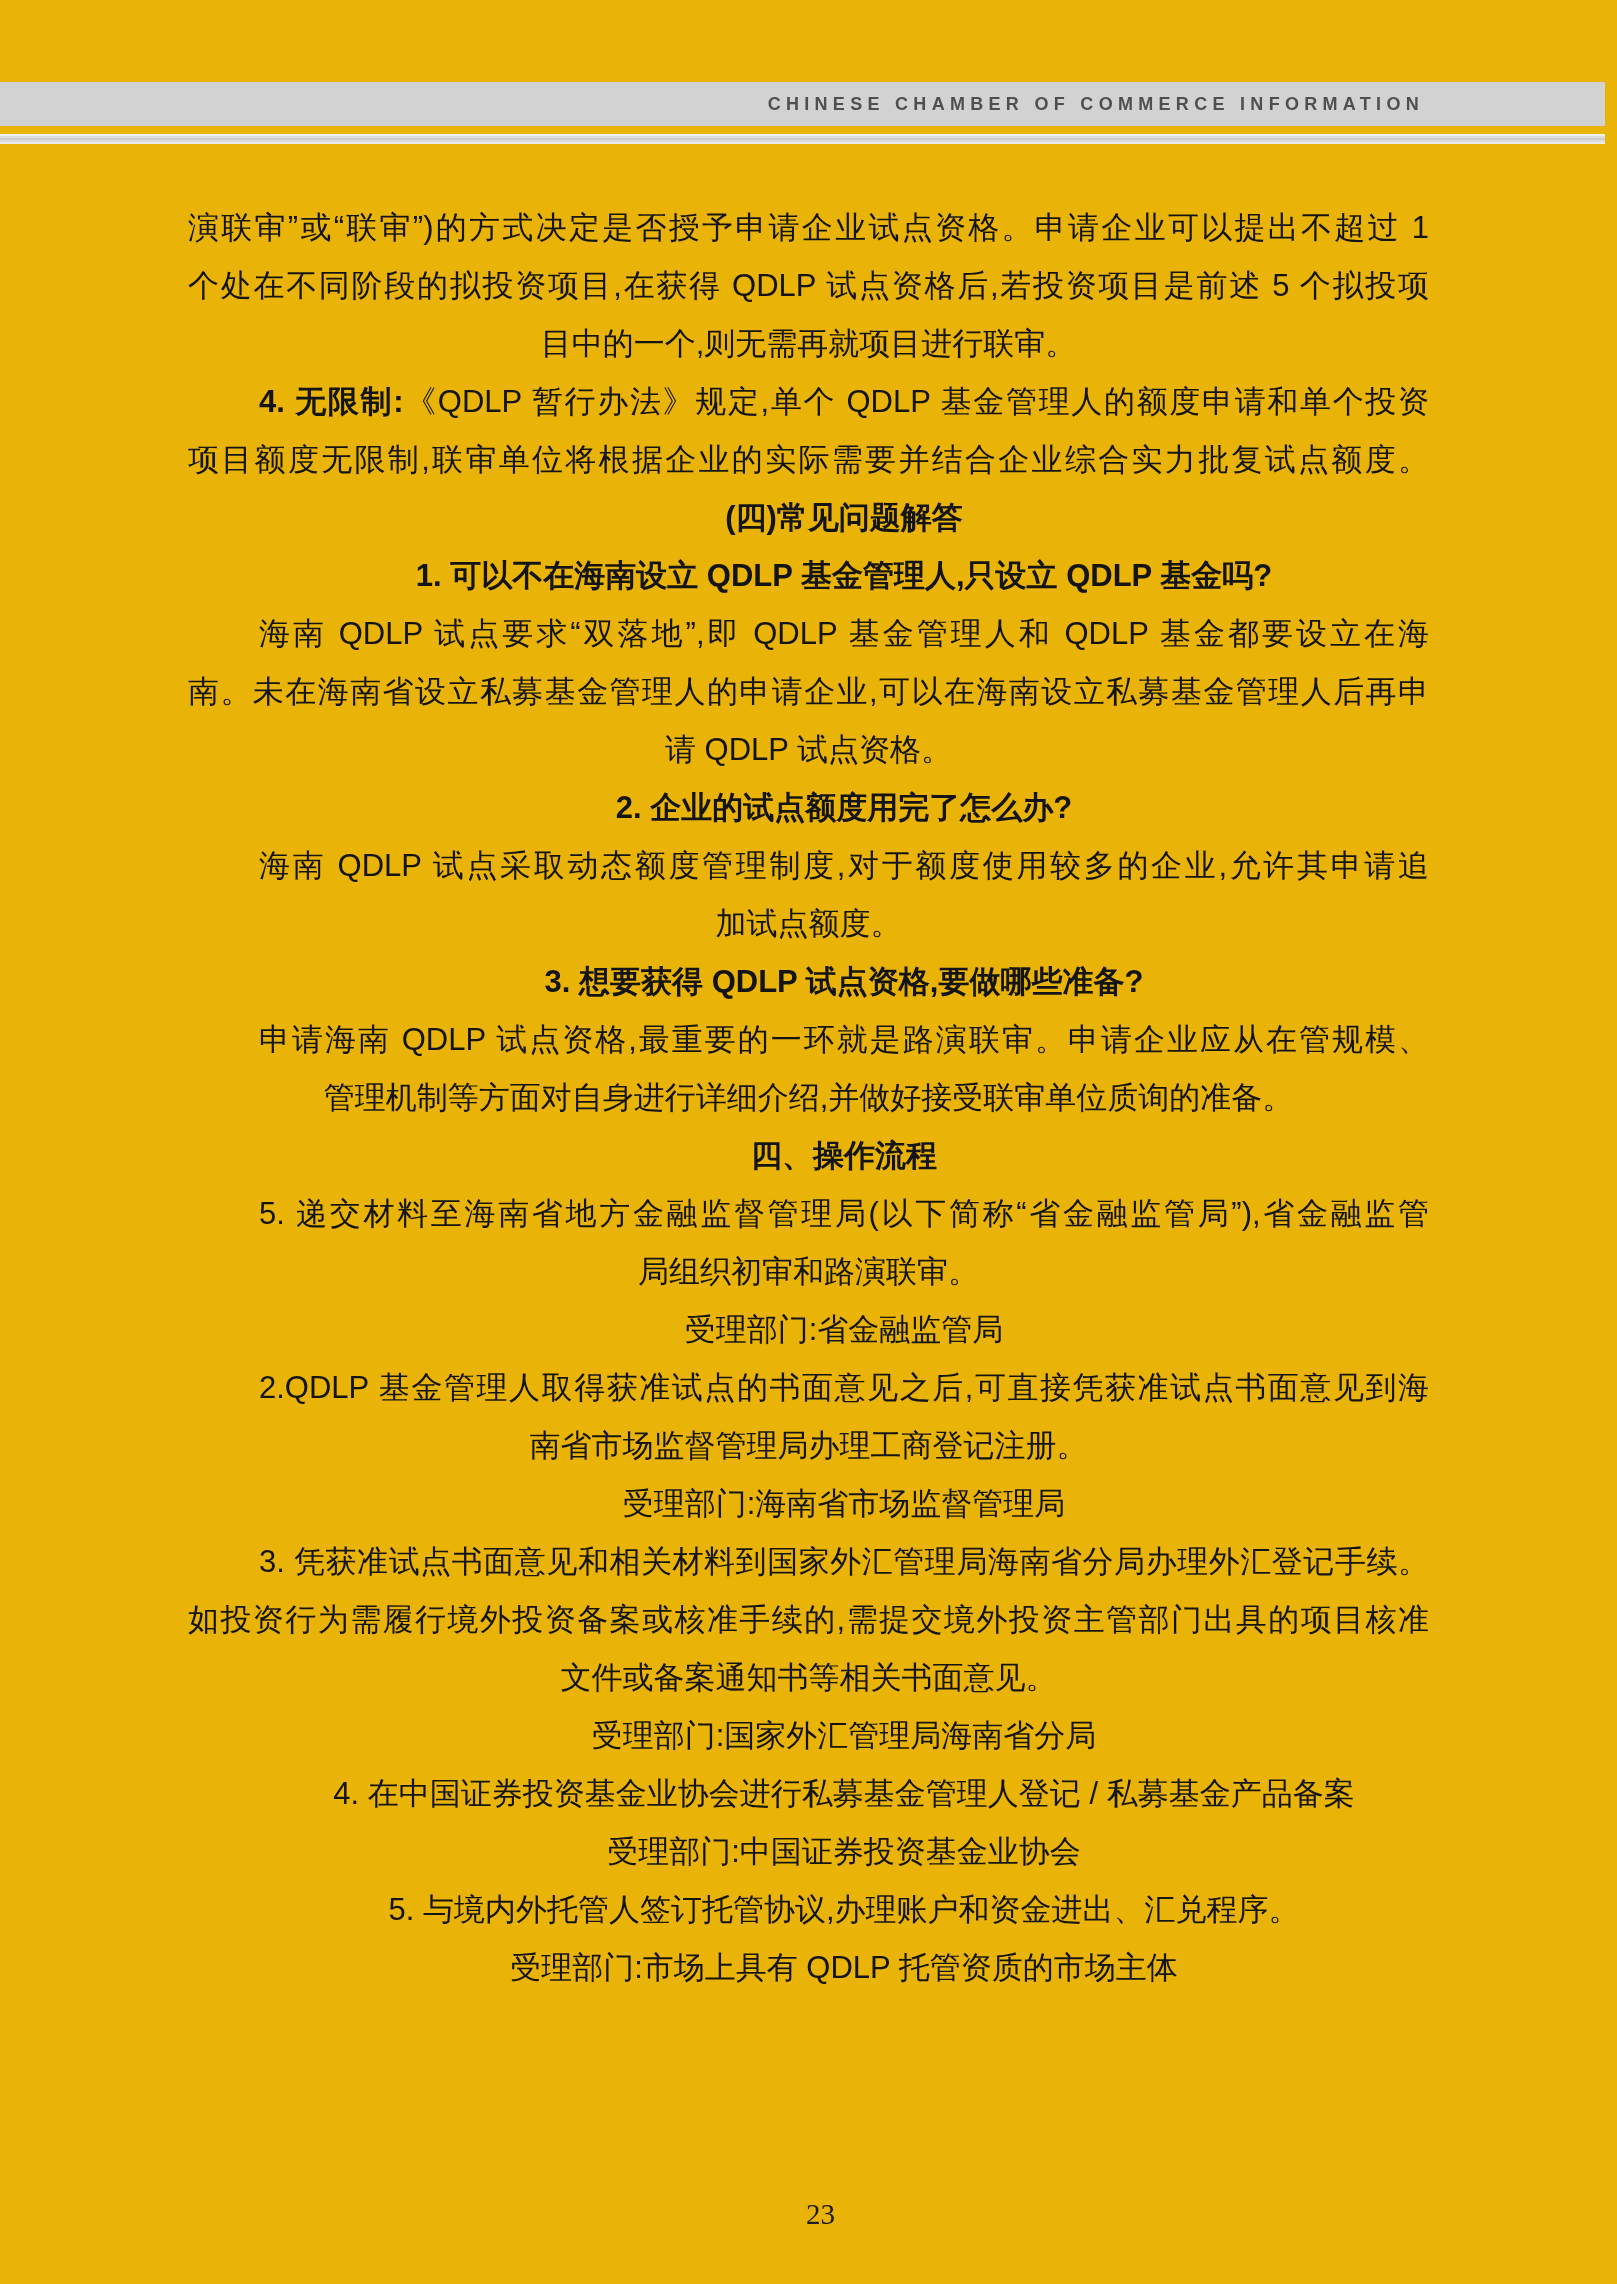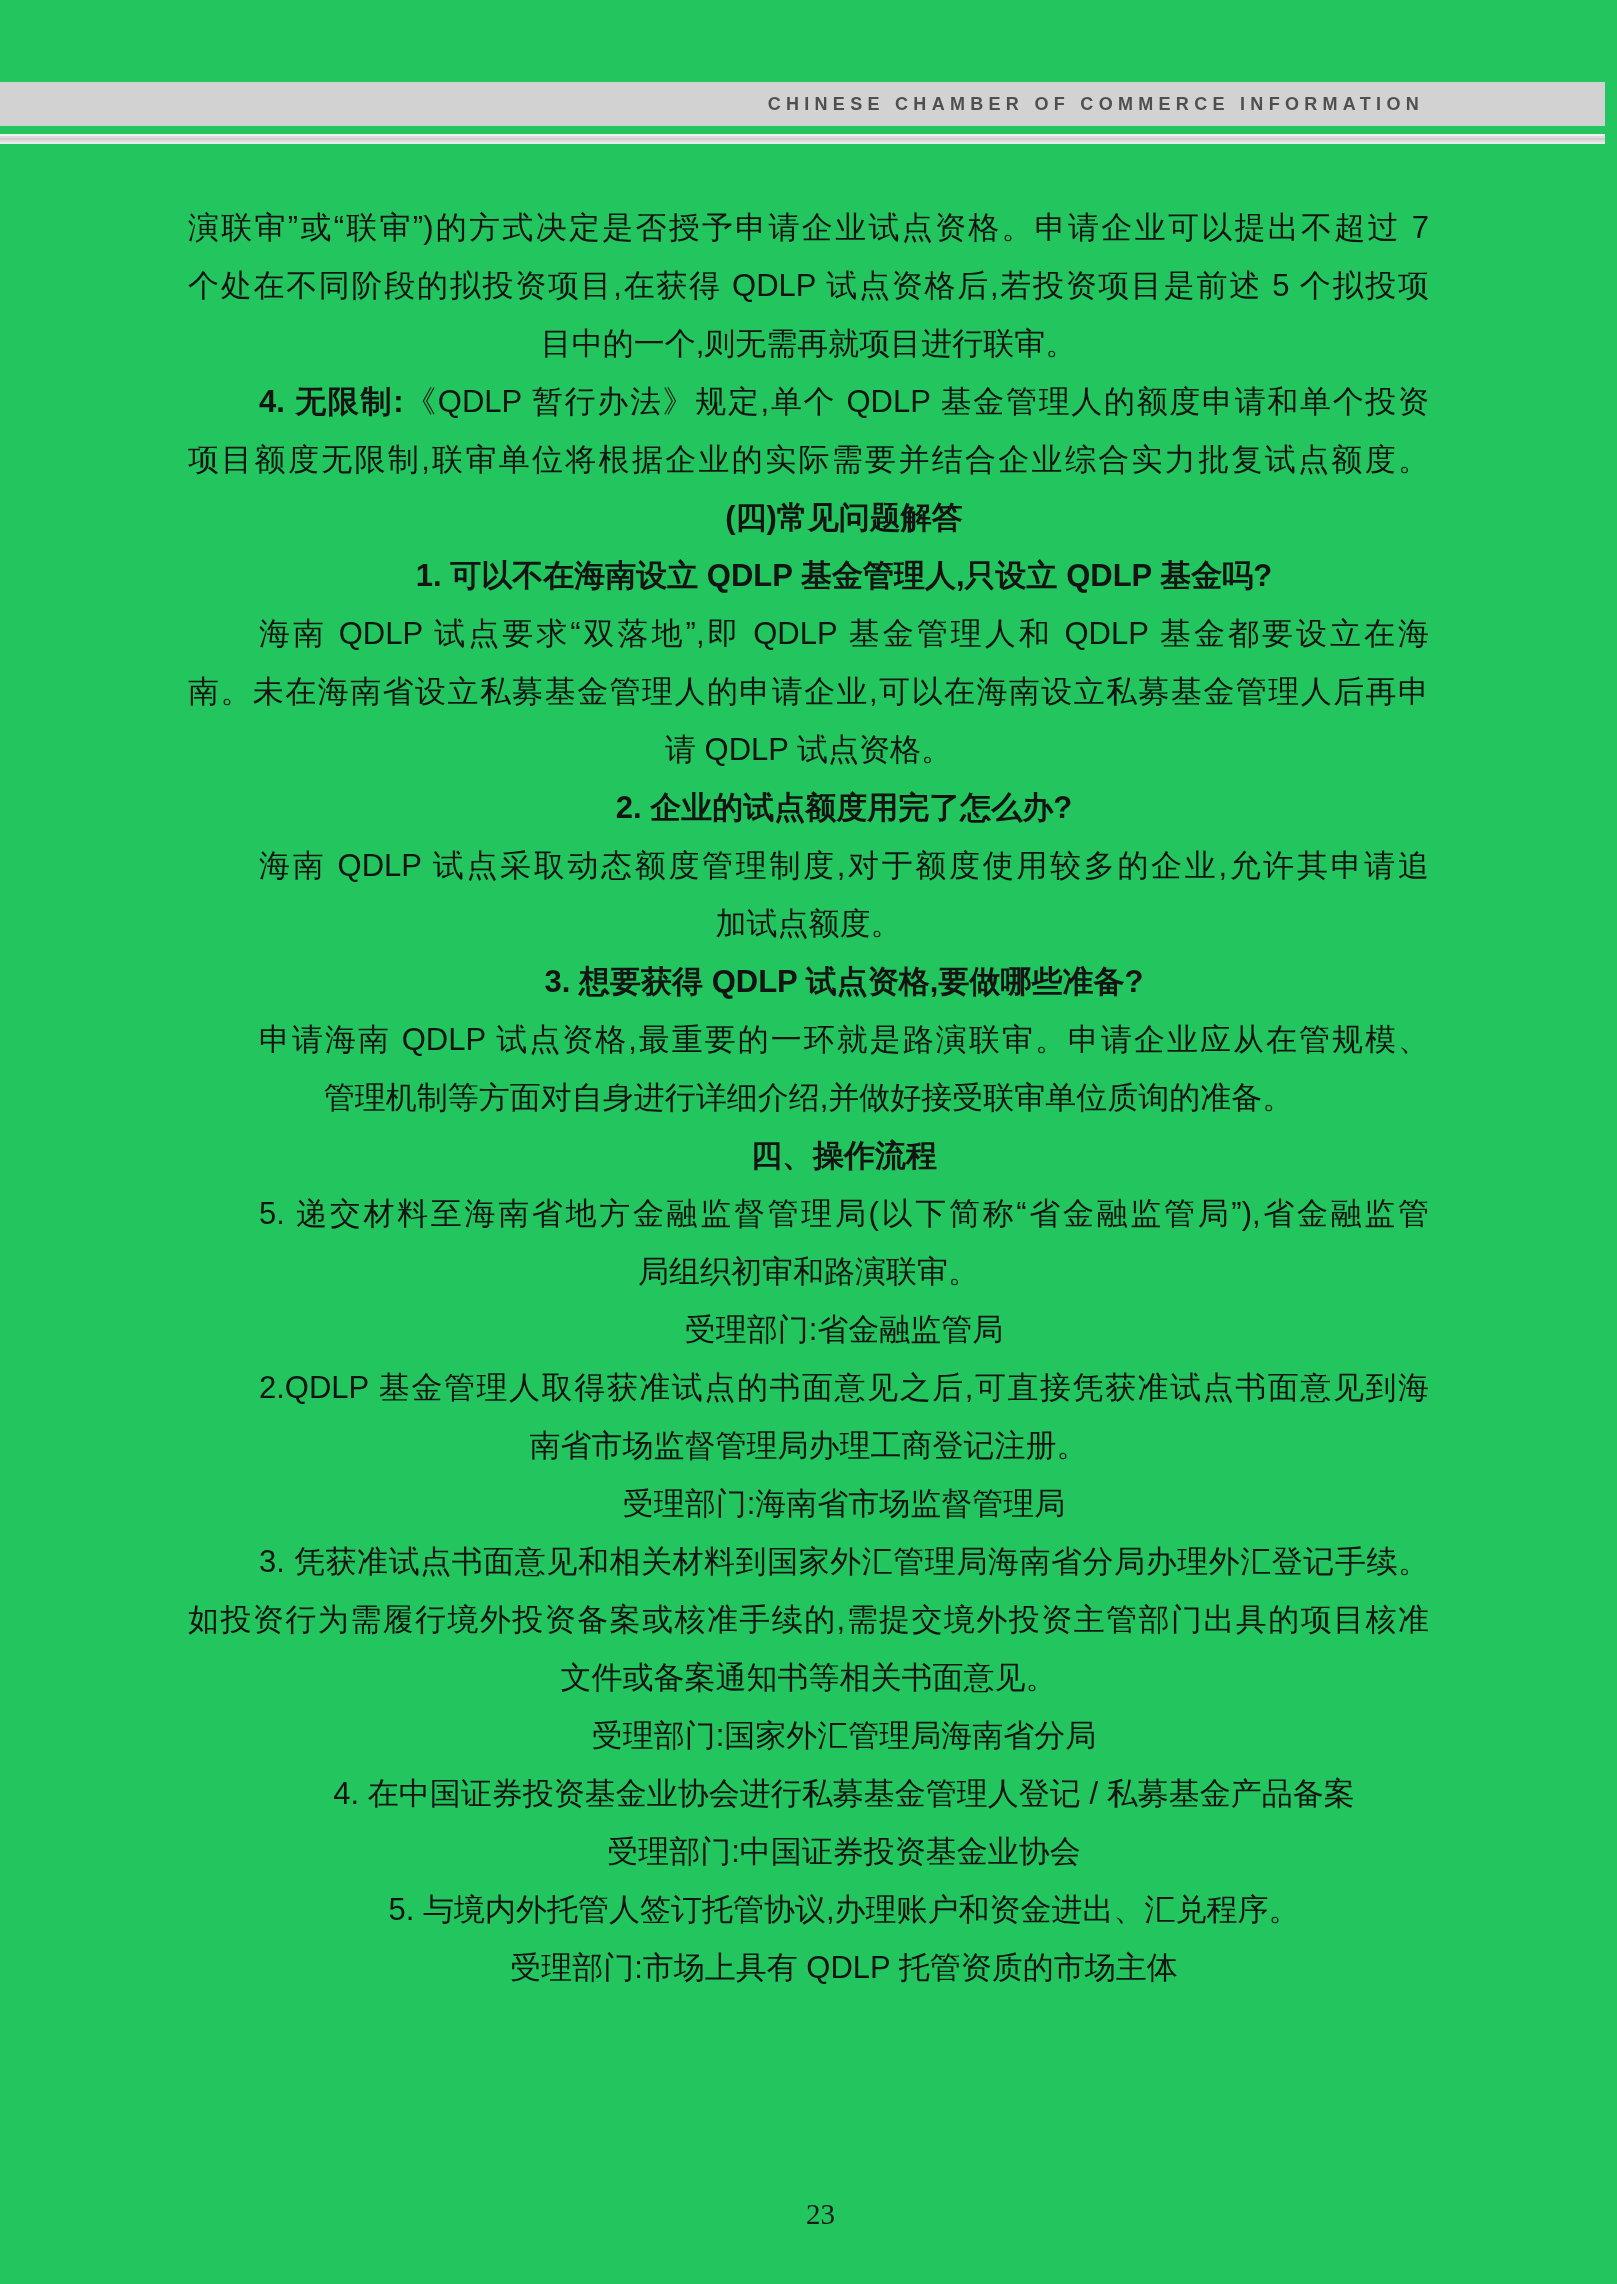--- a/index.html
+++ b/index.html
@@ -5,21 +5,21 @@
   html, body { margin: 0; padding: 0; }
   body {
     width: 1617px;
     background: #f4f4f4;
     font-family: "Liberation Sans", sans-serif;
   }
   .page {
     position: relative;
     width: 1617px;
     height: 2284px;
-    background: #22c55e;
+    background: #eab308;
     overflow: hidden;
   }
   .band {
     position: absolute;
     top: 82px;
     left: 0;
     width: 1605px;
     height: 44px;
     background: #d2d2d2;
   }
@@ -84,21 +84,21 @@
 
 <div class="page">
 
   <div class="band">
     <span class="band-text">CHINESE CHAMBER OF COMMERCE INFORMATION</span>
   </div>
 
   <div class="rule"></div>
 
   <div class="doc" id="doc-lines">
-      <div class="line just">演联审”或“联审”)的方式决定是否授予申请企业试点资格。申请企业可以提出不超过 7</div>
+      <div class="line just">演联审”或“联审”)的方式决定是否授予申请企业试点资格。申请企业可以提出不超过 1</div>
       <div class="line just">个处在不同阶段的拟投资项目,在获得 QDLP 试点资格后,若投资项目是前述 5 个拟投项</div>
       <div class="line">目中的一个,则无需再就项目进行联审。</div>
       <div class="line just ind"><span class="bold">4. 无限制:</span>《QDLP 暂行办法》规定,单个 QDLP 基金管理人的额度申请和单个投资</div>
       <div class="line just">项目额度无限制,联审单位将根据企业的实际需要并结合企业综合实力批复试点额度。</div>
       <div class="line ind bold">(四)常见问题解答</div>
       <div class="line ind bold">1. 可以不在海南设立 QDLP 基金管理人,只设立 QDLP 基金吗?</div>
       <div class="line just ind">海南 QDLP 试点要求“双落地”,即 QDLP 基金管理人和 QDLP 基金都要设立在海</div>
       <div class="line just">南。未在海南省设立私募基金管理人的申请企业,可以在海南设立私募基金管理人后再申</div>
       <div class="line">请 QDLP 试点资格。</div>
       <div class="line ind bold">2. 企业的试点额度用完了怎么办?</div>

